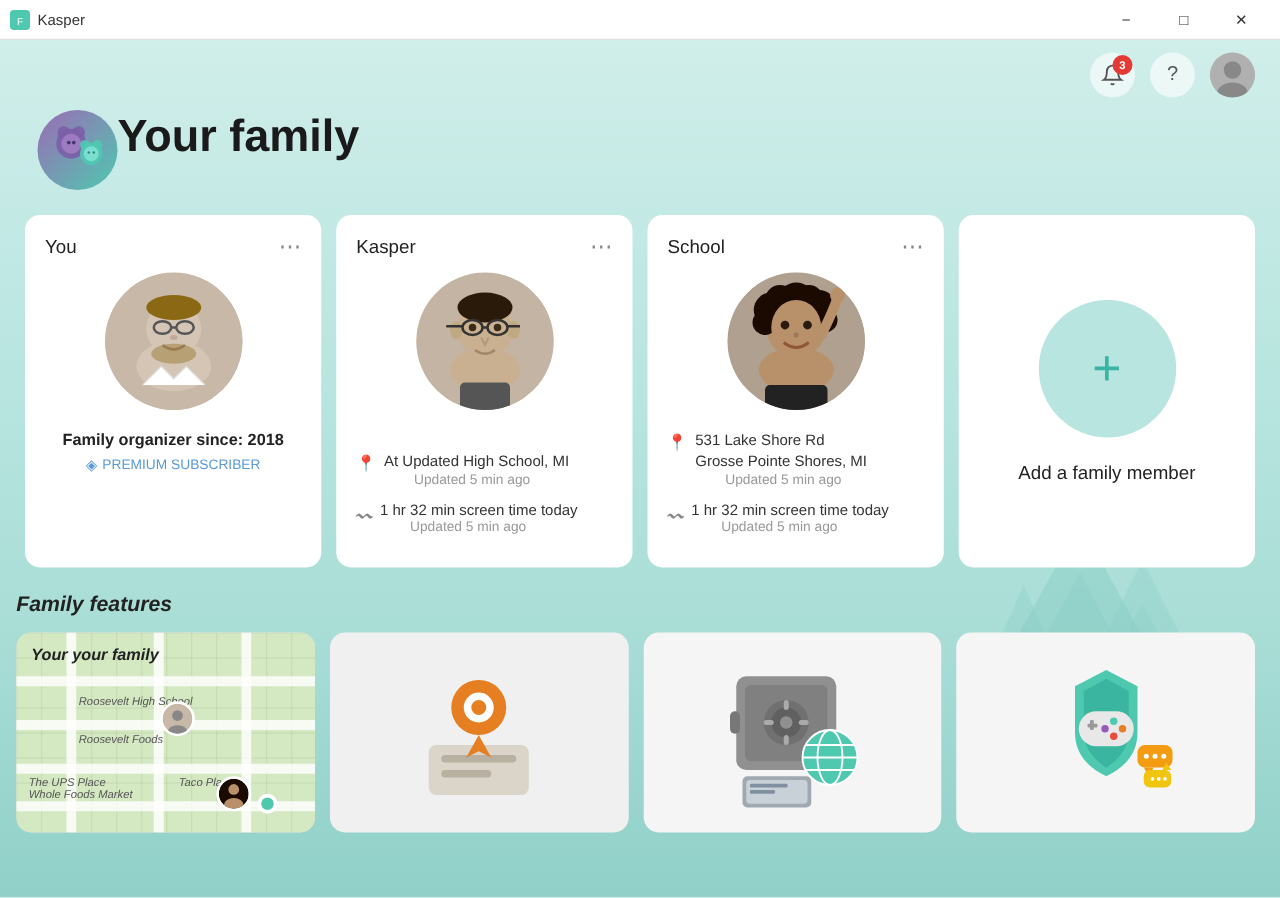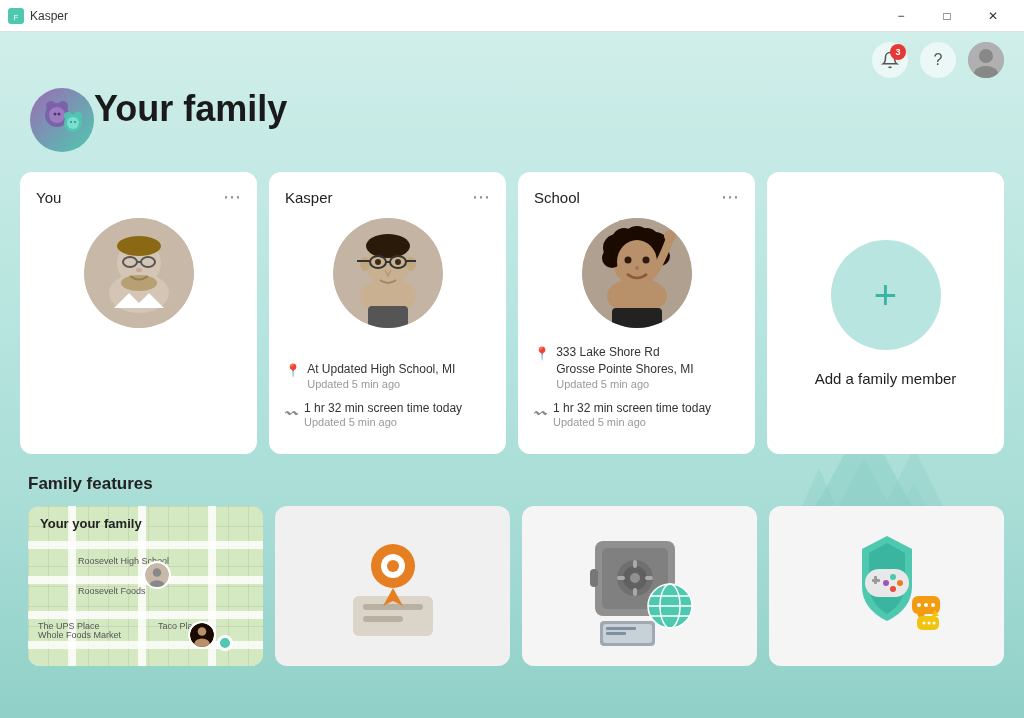--- a/index.html
+++ b/index.html
@@ -243,20 +243,21 @@
       color: #888;
     }
     .info-text {
       font-size: 12px;
       color: #333;
       line-height: 1.4;
     }
     .info-updated {
       font-size: 11px;
       color: #999;
+      margin-left: 24px;
     }
 
     
     .add-member-card {
       display: flex;
       flex-direction: column;
       align-items: center;
       justify-content: center;
       cursor: pointer;
     }
@@ -278,23 +279,24 @@
     }
     .add-label {
       font-size: 15px;
       font-weight: 500;
       color: #222;
       text-align: center;
     }
 
     
     .features-section {
-      padding: 20px 20px 0 28px;
+      padding: 20px 20px 0 13px;
       position: relative;
       z-index: 10;
+      font-style: italic;
     }
     .features-title {
       font-size: 17px;
       font-weight: 600;
       color: #222;
       margin-bottom: 12px;
     }
     .features-grid {
       display: grid;
       grid-template-columns: repeat(4, 1fr);
@@ -504,20 +506,27 @@
 
           <ellipse cx="55" cy="52" rx="3" ry="2" fill="#c4a898"></ellipse>
 
           <path d="M46 58 Q55 65 64 58" fill="none" stroke="#a08878" stroke-width="2"></path>
 
           <ellipse cx="55" cy="65" rx="18" ry="8" fill="#8B6914" opacity="0.4"></ellipse>
 
           <path d="M30 90 L45 75 L55 85 L65 75 L80 90" fill="white" stroke="#ddd" stroke-width="1"></path>
         </svg>
       </div>
+      <div class="card-info">
+        <div class="organizer-text">Family organizer since: 2018</div>
+        <div class="premium-badge">
+          <span class="diamond-icon">◈</span>
+          <span>PREMIUM SUBSCRIBER</span>
+        </div>
+      </div>
     </div>
 
     <div class="card">
       <div class="card-header">
         <span class="card-name">Kasper</span>
         <span class="card-menu">⋯</span>
       </div>
       <div class="card-avatar" style="background:#d4c8b8;">
         <svg width="110" height="110" viewBox="0 0 110 110">
           <circle cx="55" cy="55" r="55" fill="#c4b4a4"></circle>
@@ -596,21 +605,21 @@
           <rect x="30" y="90" width="50" height="20" rx="4" fill="#222"></rect>
 
           <path d="M75 50 Q85 30 88 20" stroke="#b8906a" stroke-width="8" fill="none" stroke-linecap="round"></path>
           <circle cx="88" cy="18" r="6" fill="#b8906a"></circle>
         </svg>
       </div>
       <div style="margin-top: auto;">
         <div class="info-row">
           <span class="info-icon">📍</span>
           <div>
-            <div class="info-text" style="white-space:pre-line;">333 Lake Shore Rd
+            <div class="info-text" style="white-space:pre-line;">531 Lake Shore Rd
 Grosse Pointe Shores, MI</div>
             <div class="info-updated">Updated 5 min ago</div>
           </div>
         </div>
         <div class="info-row">
           <span class="info-icon">〰</span>
           <div>
             <div class="info-text">1 hr 32 min screen time today</div>
             <div class="info-updated">Updated 5 min ago</div>
           </div>

